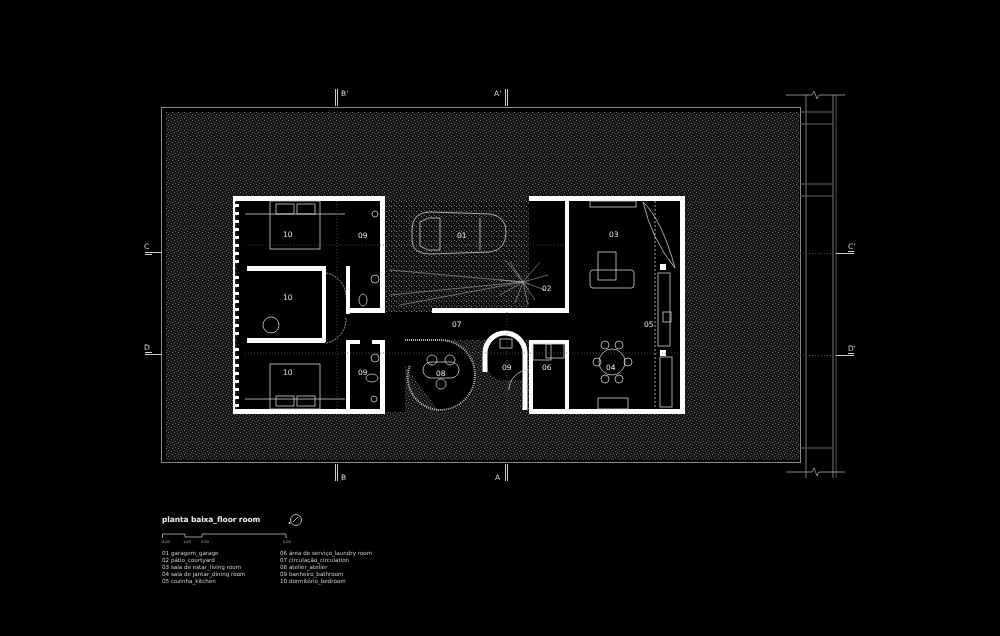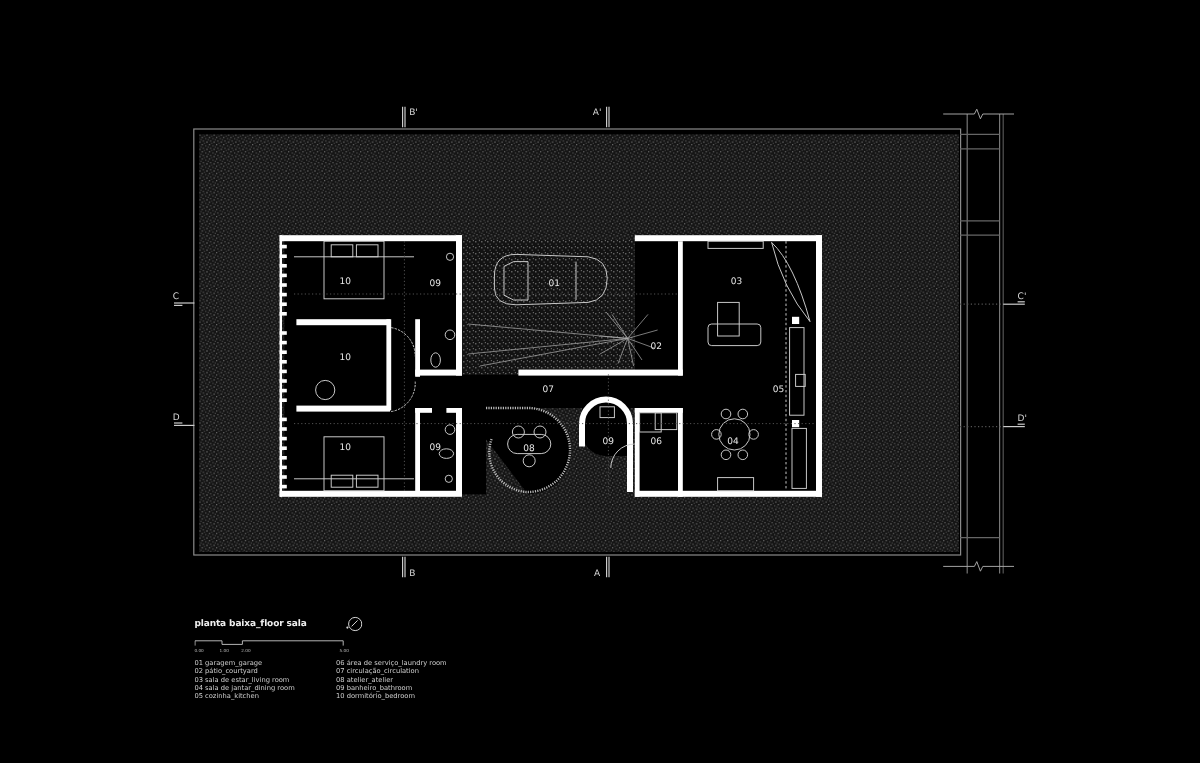--- a/index.html
+++ b/index.html
@@ -259,21 +259,21 @@
     <text class="lbl" x="502" y="370">09</text>
     <text class="lbl" x="358" y="238">09</text>
     <text class="lbl" x="358" y="375">09</text>
     <text class="lbl" x="283" y="237">10</text>
     <text class="lbl" x="283" y="300">10</text>
     <text class="lbl" x="283" y="375">10</text>
   </g>
 </svg>
 
 <div class="legend">
-  <div class="legend-title">planta baixa_floor sala</div>
+  <div class="legend-title">planta baixa_floor room</div>
   <div class="scale">
     <svg width="140" height="10" style="position:absolute;left:0;top:0">
       <path d="M0.5 8 V4 H23 V7 H40 V4 H124 V8" fill="none" stroke="#bbb" stroke-width="0.8"></path>
     </svg>
     <div class="scale-labels">
       <span style="left:0">0.00</span>
       <span style="left:21px">1.00</span>
       <span style="left:39px">2.00</span>
       <span style="left:121px">5.00</span>
     </div>

